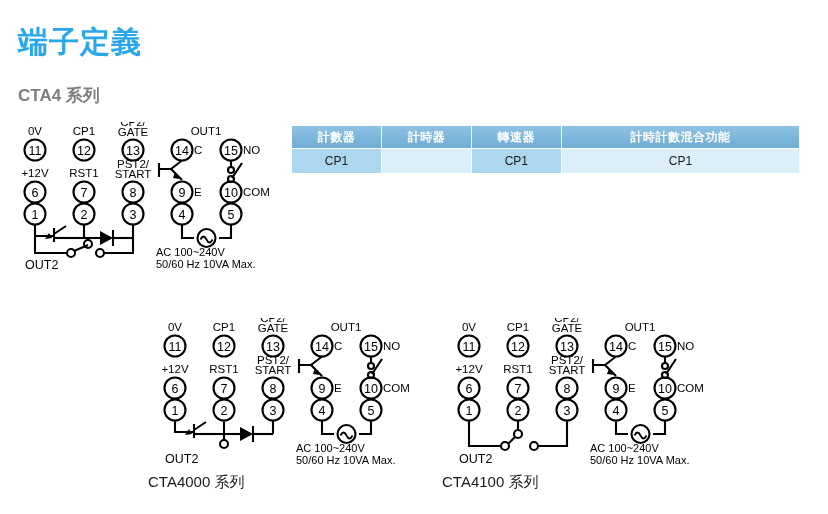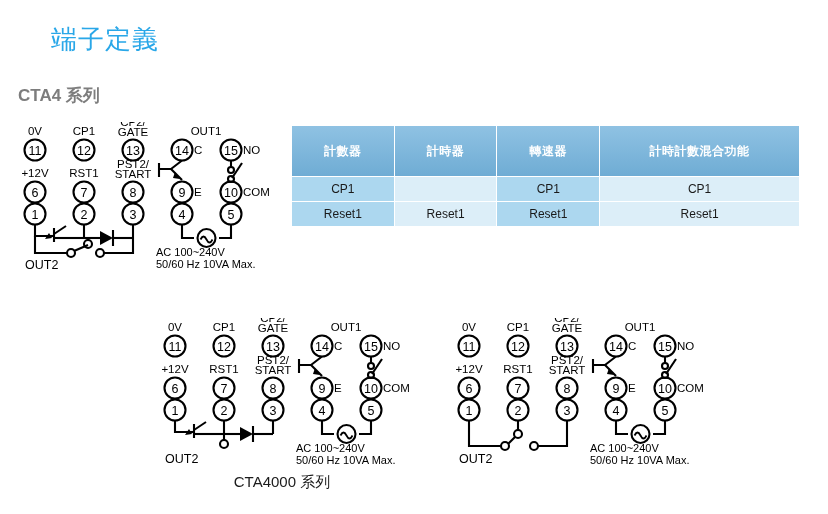--- a/index.html
+++ b/index.html
@@ -9,24 +9,23 @@
     font-family:"Liberation Sans","DejaVu Sans",sans-serif;
     position:relative;
     overflow:hidden;
     -webkit-font-smoothing:antialiased;
   }
   .page{position:absolute;inset:0;}
 
   
   .title{
     position:absolute;left:18px;top:22px;
-    font-size:26px;font-weight:normal;color:#29A7E8;
+    font-size:30px;font-weight:bold;color:#29A7E8;
     letter-spacing:1px;
     white-space:nowrap;
-    margin-left:33px;
   }
   .subtitle{
     position:absolute;left:18px;top:84px;
     font-size:17px;font-weight:bold;color:#7D7D7D;
     white-space:nowrap;
   }
 
   
   .term-table{
     position:absolute;left:291px;top:125px;
@@ -37,41 +36,40 @@
     font-size:11.5px;
   }
   .term-table th{
     background:linear-gradient(to bottom,#8FC2E3 0%,#6FACD4 100%);
     color:#ffffff;
     font-weight:bold;
     height:22px;
     text-align:center;
     font-size:12px;
     letter-spacing:.5px;
-    padding:14px;
+    padding:0;
   }
   .term-table td{
     height:24px;
     text-align:center;
     color:#1a1a1a;
     font-size:12px;
     padding:0;
   }
   .term-table td.dark{background:#ACD7EF;}
   .term-table td.light{background:#DCEEF8;}
 
   
   .diagram{position:absolute;}
   .diagram svg{display:block;}
   .dg-caption{
     position:absolute;
     font-size:15px;
     color:#1b1b1b;
     white-space:nowrap;
-    text-align:center;
   }
 
   
 </style>
 </head>
 <body>
 
 <div class="page">
 
   <div class="title">端子定義</div>
@@ -85,26 +83,20 @@
         <th>轉速器</th>
         <th>計時計數混合功能</th>
       </tr>
     </thead>
     <tbody>
       <tr>
         <td class="dark">CP1</td>
         <td class="light"></td>
         <td class="dark">CP1</td>
         <td class="light">CP1</td>
-      </tr>
-      <tr>
-        <td class="dark">Reset1</td>
-        <td class="light">Reset1</td>
-        <td class="dark">Reset1</td>
-        <td class="light">Reset1</td>
       </tr>
     </tbody>
   </table>
 
   <div class="diagram" style="left:8px;top:122px;">
     <svg width="268" height="150" viewBox="0 0 268 150">
       <g fill="none" stroke="#000" stroke-width="2.1">
 
         <circle cx="27" cy="28" r="10.5"></circle>
         <circle cx="76" cy="28" r="10.5"></circle>
@@ -370,15 +362,16 @@
       <g font-family="Liberation Sans, sans-serif" font-size="11.5" fill="#000" text-anchor="start">
         <text x="186" y="32">C</text>
         <text x="235" y="32">NO</text>
         <text x="186" y="74">E</text>
         <text x="235" y="74">COM</text>
         <text x="17" y="145" font-size="12.5">OUT2</text>
         <text x="148" y="134" font-size="11">AC 100~240V</text>
         <text x="148" y="146" font-size="11">50/60 Hz 10VA Max.</text>
       </g>
     </svg>
+    <div class="dg-caption" style="left:0;top:155px;width:268px;">CTA4100 系列</div>
   </div>
 
 </div>
 
 </body></html>

